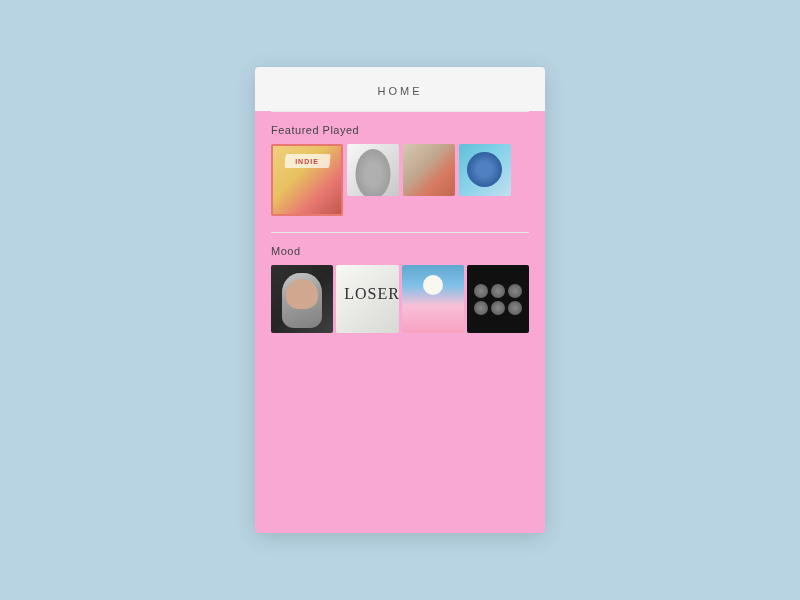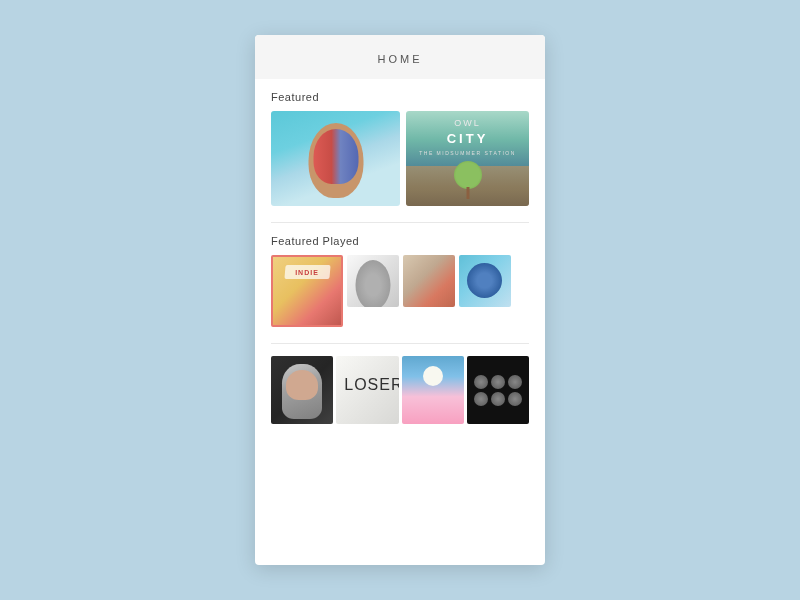--- a/index.html
+++ b/index.html
@@ -10,22 +10,22 @@
       background-color: #b8d4e3;
       display: flex;
       align-items: center;
       justify-content: center;
       font-family: 'Helvetica Neue', Helvetica, Arial, sans-serif;
       overflow: hidden;
     }
 
     .app-window {
       width: 290px;
-      height: 530px;
-      background: #ffffff;
+      height: 466px;
+      background: #f9a8d4;
       border-radius: 4px;
       box-shadow: 0 4px 20px rgba(0,0,0,0.15);
       overflow-y: auto;
       overflow-x: hidden;
       position: relative;
     }
 
     .app-window::-webkit-scrollbar { display: none; }
 
     .header {
@@ -244,20 +244,21 @@
       background: radial-gradient(circle, #5080c0 30%, #3060a0 70%, #204080 100%);
       border-radius: 50%;
       top: 8px;
       left: 8px;
     }
 
     
     .mood-grid {
       display: flex;
       gap: 3px;
+      font-family: Liberation Serif, serif;
     }
 
     .mood-item {
       flex: 1;
       height: 68px;
       border-radius: 2px;
       overflow: hidden;
       cursor: pointer;
     }
 
@@ -357,42 +358,20 @@
   </style>
 </head>
 <body>
 
 <div class="app-window">
 
   <div class="header">
     <span>HOME</span>
   </div>
 
-  <div class="section">
-    <div class="section-title">Featured</div>
-    <div class="featured-grid">
-
-      <div class="featured-item featured-item-large">
-        <div class="fka-cover" style="width:100%;height:100%;"></div>
-      </div>
-
-      <div class="featured-item">
-        <div class="owl-cover" style="width:100%;height:100%;">
-          <div class="owl-text">
-            <span>OWL</span><br>
-            <strong>CITY</strong>
-            <div style="font-size:5px;letter-spacing:1.5px;color:#ddd;margin-top:2px;">THE MIDSUMMER STATION</div>
-          </div>
-          <div class="owl-tree"></div>
-          <div class="owl-building"></div>
-        </div>
-      </div>
-
-    </div>
-  </div>
 
   <div class="divider"></div>
 
   <div class="section">
     <div class="section-title">Featured Played</div>
     <div class="recent-grid">
 
       <div class="recent-item recent-item-large">
         <div class="rc1"></div>
       </div>
@@ -414,20 +393,21 @@
           <div class="rc4"></div>
         </div>
       </div>
 
     </div>
   </div>
 
   <div class="divider"></div>
 
   <div class="section">
+    <div class="section-title">Mood</div>
     <div class="mood-grid">
 
       <div class="mood-item">
         <div class="md1"></div>
       </div>
 
       <div class="mood-item">
         <div class="md2" style="position:relative;">
           <span class="md2-text">LOSER</span>
         </div>

